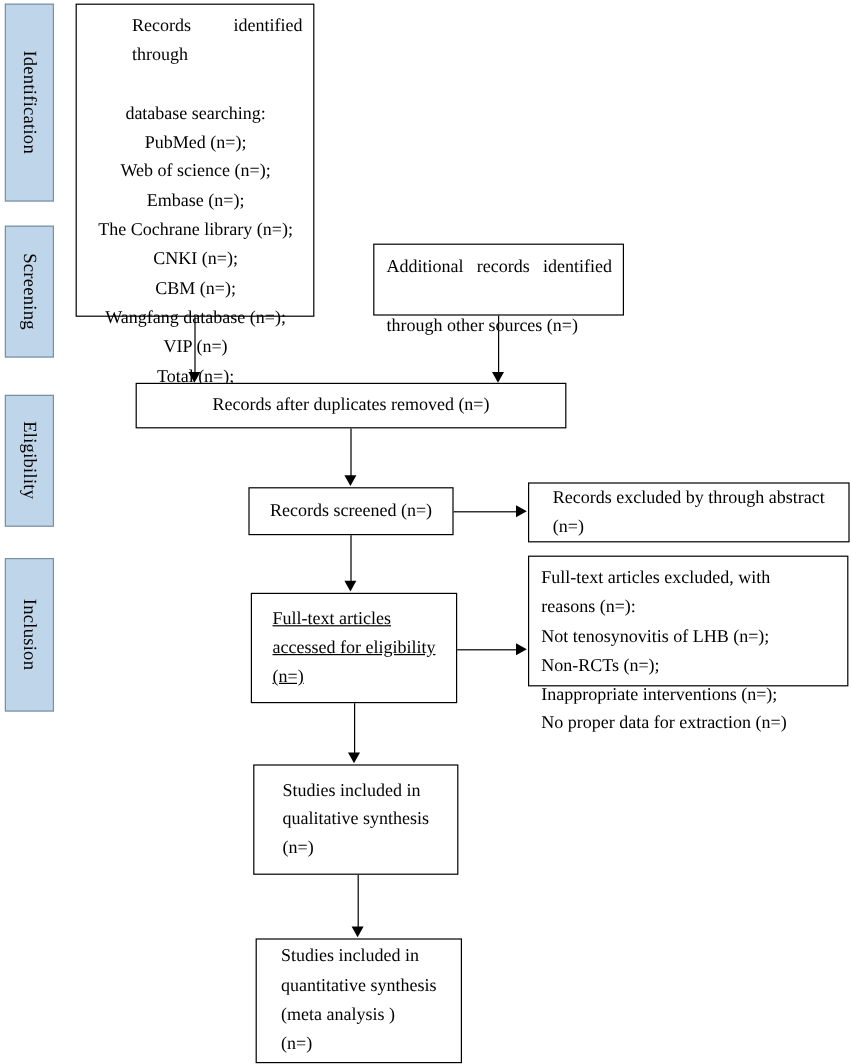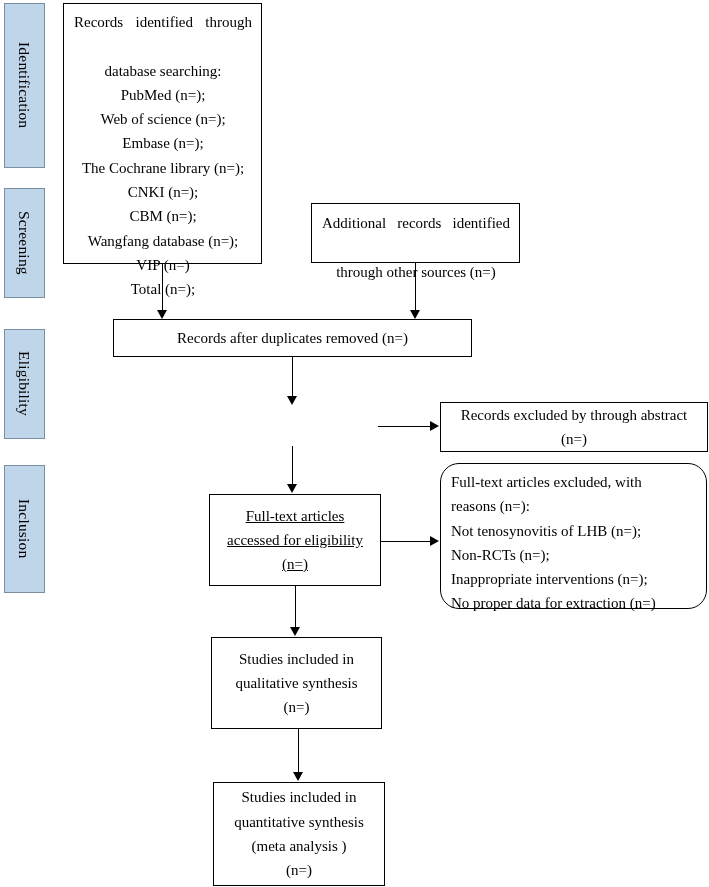--- a/index.html
+++ b/index.html
@@ -53,29 +53,30 @@
   }
 
   .box.pad-left {
     padding: 6px 9px 6px 10px;
     text-align: left;
   }
   .box.center {
     display: flex;
     align-items: center;
     justify-content: center;
-    text-align: center;
+    text-align: left;
     padding: 4px 6px;
   }
 
   
   .ident-head {
     display: block;
     text-align: justify;
     text-justify: inter-word;
+    margin-left: 36px;
   }
   .ident-head::after {
     content: "";
     display: inline-block;
     width: 100%;
   }
   .ident-rest {
     display: block;
     text-align: center;
     white-space: pre-line;
@@ -84,21 +85,21 @@
   .addl-head {
     display: block;
     text-align: justify;
     text-justify: inter-word;
   }
   .addl-head::after {
     content: "";
     display: inline-block;
     width: 100%;
   }
-  .addl-rest { display: block; text-align: center; white-space: pre-line; }
+  .addl-rest { display: block; text-align: left; white-space: pre-line; }
 
   
   .vline {
     position: absolute;
     width: 0;
     border-left: 1.6px solid #000000;
   }
   .hline {
     position: absolute;
     height: 0;
@@ -167,20 +168,23 @@
   <div class="vline" style="left:415px; top:263px; height:48px;"></div>
   <div class="arrow-down" style="left:410px; top:310px;"></div>
 
   <div class="box center" style="left:113px; top:319px; width:359px; height:38px;">
     <span class="box-text">Records after duplicates removed (n=)</span>
   </div>
 
   <div class="vline" style="left:292px; top:357px; height:46px;"></div>
   <div class="arrow-down" style="left:287px; top:396px;"></div>
 
+  <div class="box center" style="left:207px; top:406px; width:171px; height:40px;">
+    <span class="box-text">Records screened (n=)</span>
+  </div>
 
   <div class="hline" style="left:378px; top:426px; width:54px;"></div>
   <div class="arrow-right" style="left:430px; top:421px;"></div>
 
   <div class="box center" style="left:440px; top:402px; width:268px; height:50px;">
     <span class="box-text">Records excluded by through abstract
 (n=)</span>
   </div>
 
   <div class="vline" style="left:292px; top:446px; height:41px;"></div>
@@ -188,21 +192,21 @@
 
   <div class="box center" style="left:209px; top:494px; width:172px; height:92px;text-decoration:underline;">
     <span class="box-text">Full-text articles
 accessed for eligibility
 (n=)</span>
   </div>
 
   <div class="hline" style="left:381px; top:541px; width:51px;"></div>
   <div class="arrow-right" style="left:430px; top:536px;"></div>
 
-  <div class="box pad-left" style="left:440px; top:463px; width:267px; height:146px;border-radius:19px;">
+  <div class="box pad-left" style="left:440px; top:463px; width:267px; height:109px;">
     <span class="box-text">Full-text articles excluded, with
 reasons (n=):
 Not tenosynovitis of LHB (n=);
 Non-RCTs (n=);
 Inappropriate interventions (n=);
 No proper data for extraction (n=)</span>
   </div>
 
   <div class="vline" style="left:295px; top:586px; height:44px;"></div>
   <div class="arrow-down" style="left:290px; top:627px;"></div>

